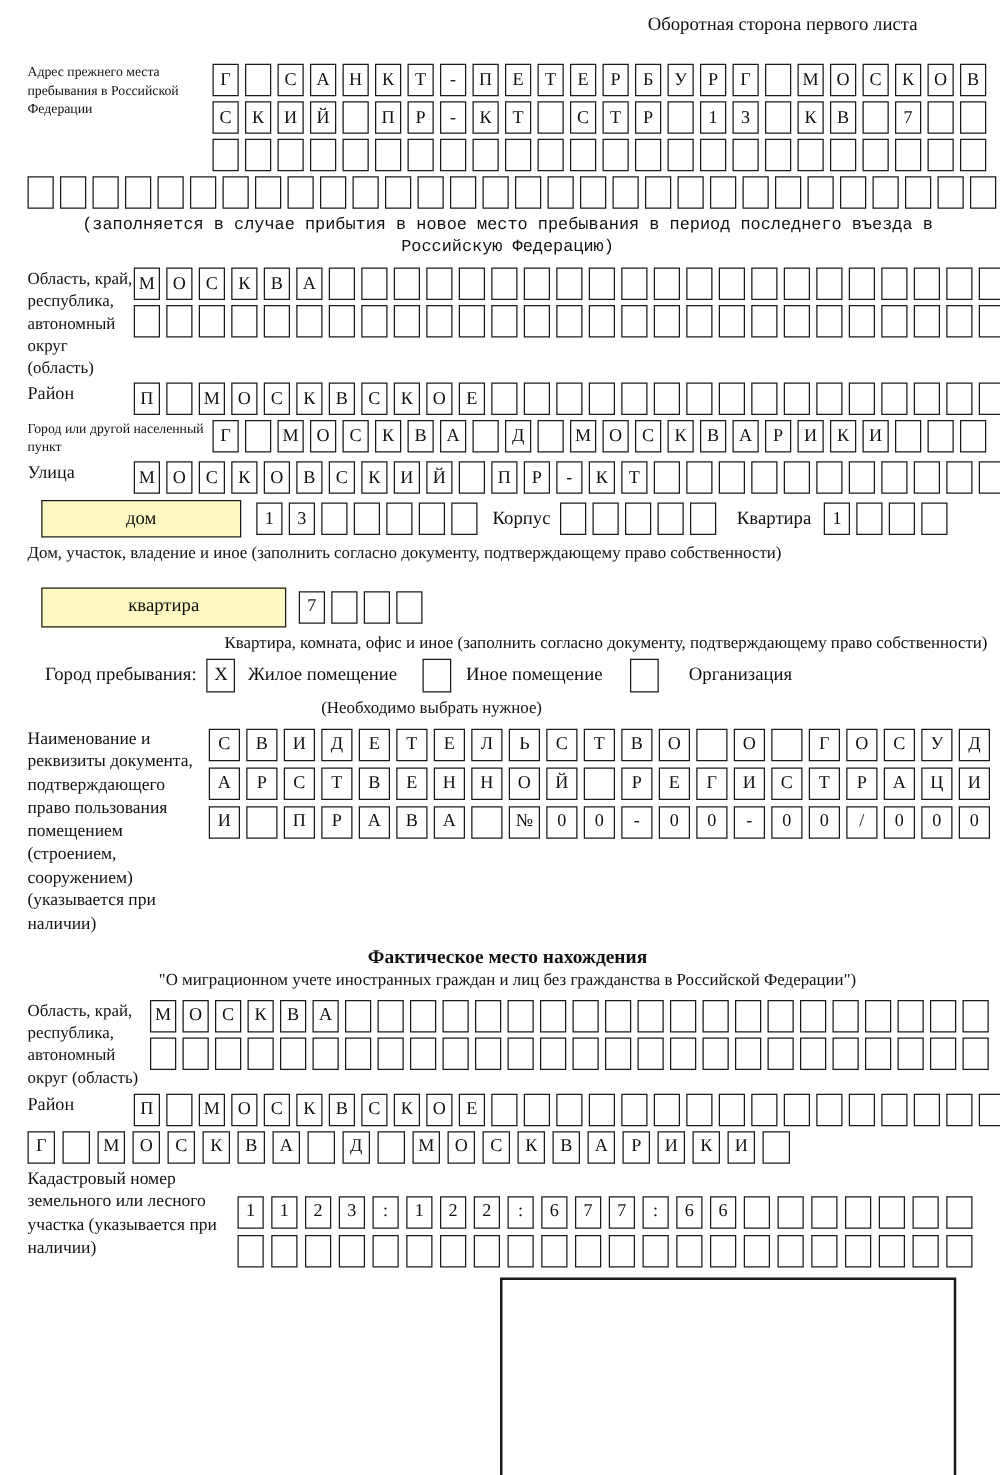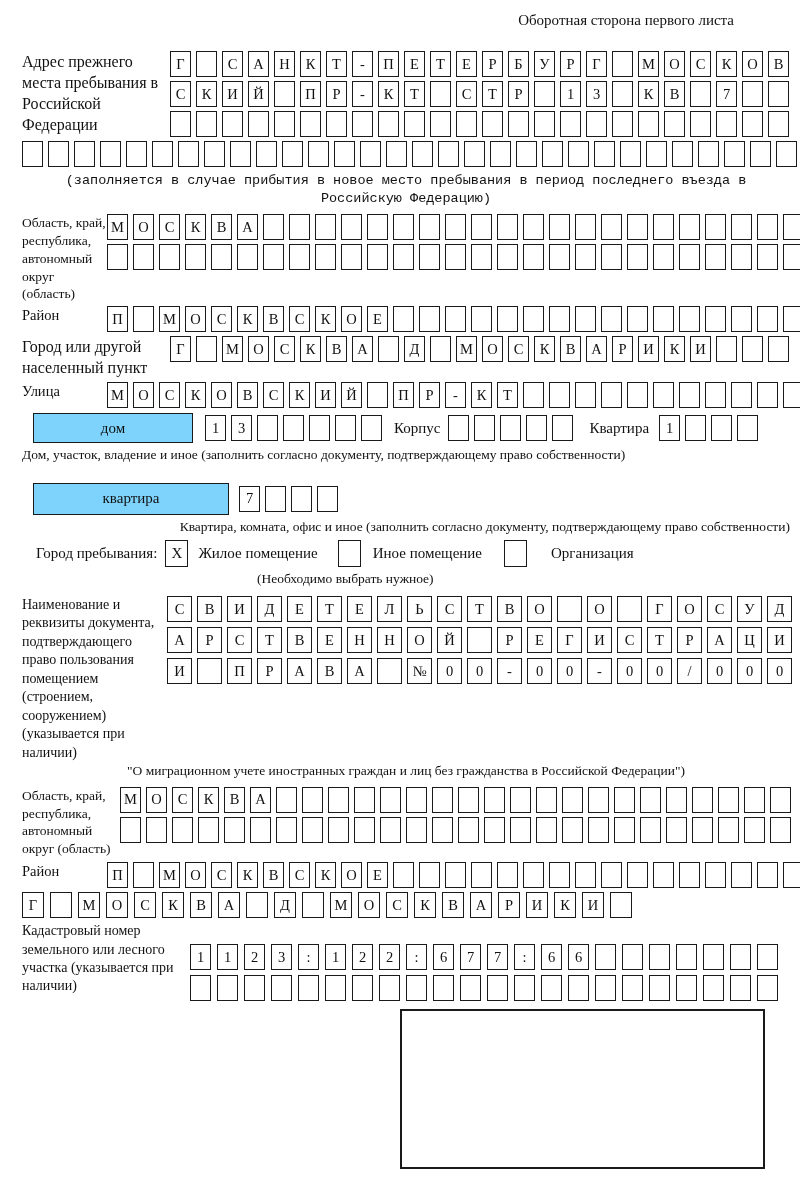--- a/index.html
+++ b/index.html
@@ -3,21 +3,21 @@
 <meta charset="utf-8">
 <style>
   html,body{margin:0;padding:0;background:#fff;}
   body{width:800px;height:1180px;overflow:hidden;color:#111;
        font-family:"Liberation Serif","DejaVu Serif",serif;}
   .page{box-sizing:border-box;width:800px;height:1180px;padding:12px 10px 0 22px;}
 
   .header-note{text-align:right;padding-right:56px;font-size:15px;}
 
   .form-row{display:flex;align-items:flex-start;}
-  .label{font-size:16px;line-height:1.32;}
+  .label{font-size:11px;line-height:1.32;}
   .w148{width:148px;flex:none;}
   .w85{width:85px;flex:none;font-size:13.5px;}
   .w98{width:98px;flex:none;font-size:13.5px;}
   .w128{width:128px;flex:none;font-size:13.5px;}
   .w145{width:145px;flex:none;font-size:14px;}
   .w168{width:168px;flex:none;font-size:14px;}
 
   .grid{display:flex;gap:5px;}
   .grid-col{display:flex;flex-direction:column;gap:4px;}
   .cell{box-sizing:border-box;flex:none;width:21px;height:26px;border:1.7px solid #1a1a1a;
@@ -25,21 +25,21 @@
   .g-doc{gap:5px;}
   .g-doc .cell{width:25px;}
   .g-fact-city{gap:6px;}
   .g-fact-city .cell{width:22px;}
   .g-cad{gap:6px;}
 
   .note{font-size:13.5px;text-align:center;line-height:1.3;}
   .title{font-size:15.5px;font-weight:bold;text-align:center;}
 
   .label-box{box-sizing:border-box;border:1.7px solid #1a1a1a;display:flex;align-items:center;
-             justify-content:center;font-size:15px;background:#7dd3fc;flex:none;}
+             justify-content:center;font-size:15px;background:#fef9c3;flex:none;}
   .house-box{width:160px;height:30px;margin-left:11px;}
   .apt-box{width:196px;height:32px;margin-left:11px;}
   .inline-label{font-size:15px;line-height:30px;flex:none;}
 
   .checkbox{box-sizing:border-box;flex:none;width:23px;height:27px;border:1.7px solid #1a1a1a;
             display:flex;align-items:center;justify-content:center;font-size:15px;}
   .stay-row{display:flex;align-items:center;margin-left:14px;font-size:15px;}
 
   .stamp-box{box-sizing:border-box;width:365px;height:160px;border:2px solid #1a1a1a;margin-left:378px;}
 </style>
@@ -447,20 +447,21 @@
           <span class="cell">0</span>
           <span class="cell">0</span>
           <span class="cell">/</span>
           <span class="cell">0</span>
           <span class="cell">0</span>
           <span class="cell">0</span>
         </div>
     </div>
   </div>
 
+  <div class="title" style="margin-top:8px;">Фактическое место нахождения</div>
   <div class="note">"О миграционном учете иностранных граждан и лиц без гражданства в Российской Федерации")</div>
 
   <div class="form-row" style="margin-top:7px;">
     <div class="label w98">Область, край, республика, автономный округ (область)</div>
     <div class="grid-col">
       <div class="grid">
           <span class="cell">М</span>
           <span class="cell">О</span>
           <span class="cell">С</span>
           <span class="cell">К</span>

